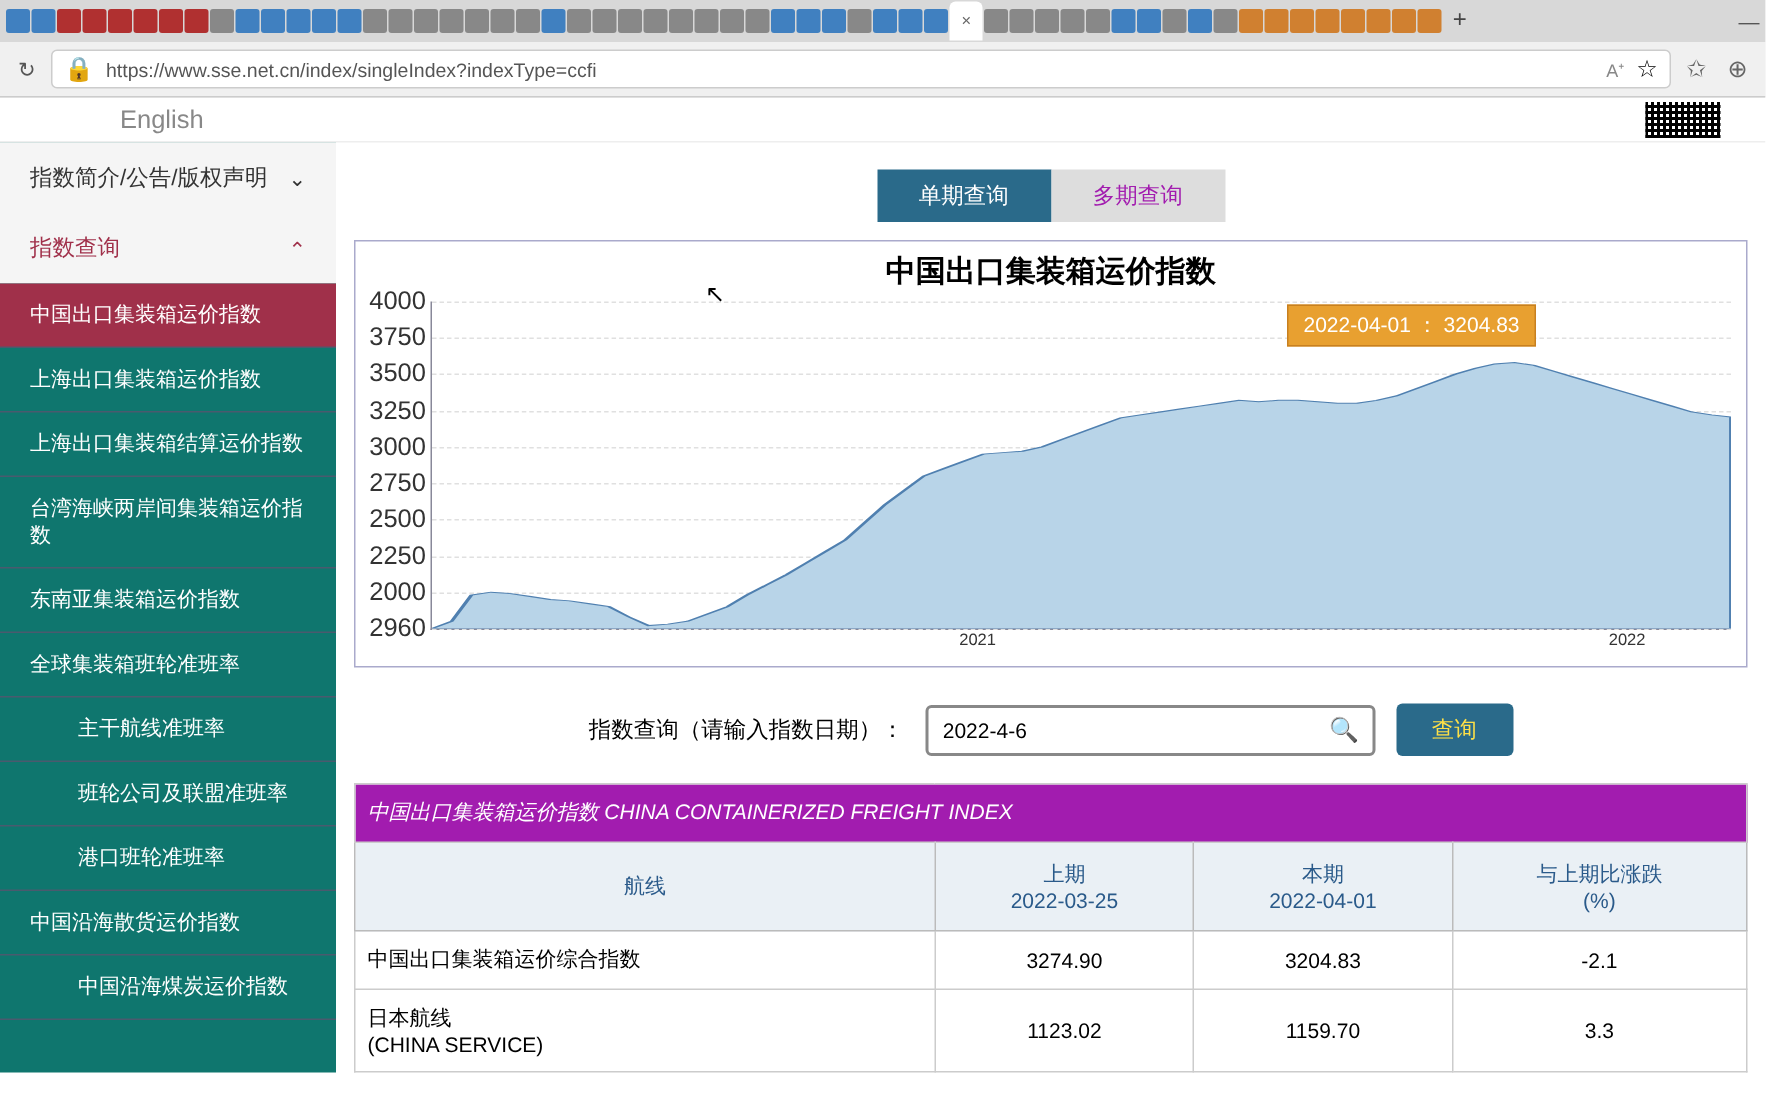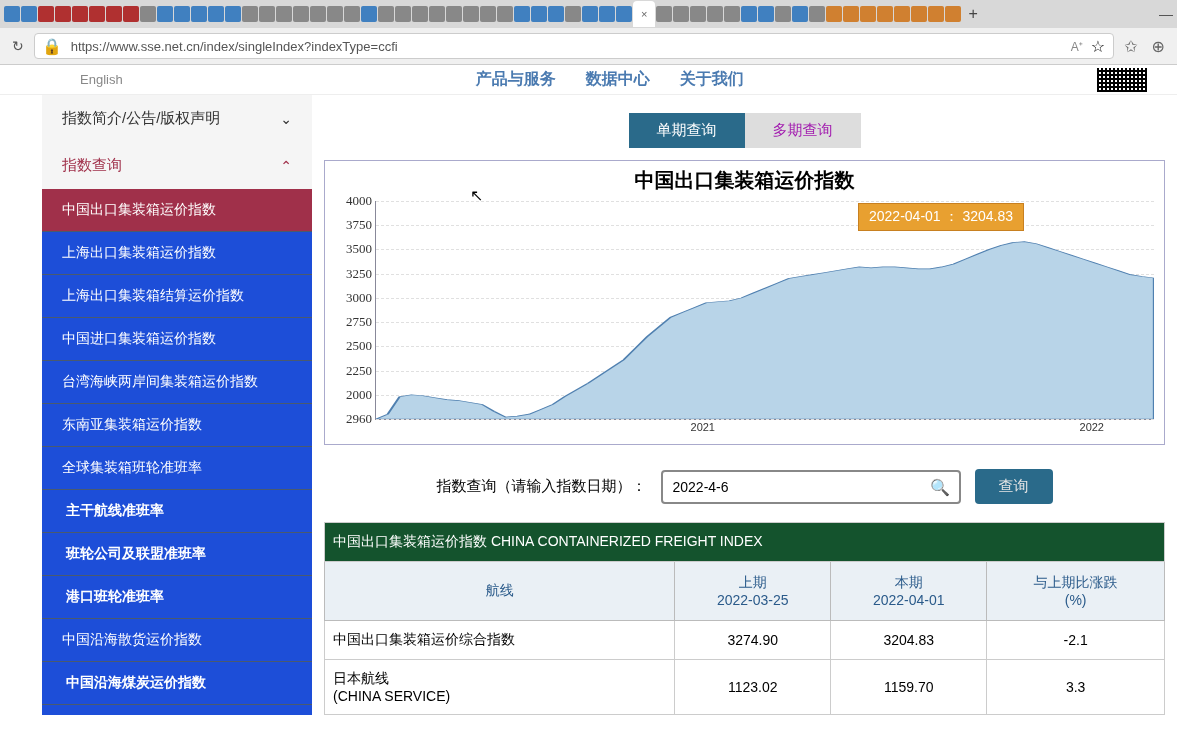--- a/index.html
+++ b/index.html
@@ -26,49 +26,49 @@
 .qr { width: 50px; height: 24px; background: repeating-linear-gradient(0deg,#000 0 2px,#fff 2px 4px), repeating-linear-gradient(90deg,#000 0 2px,#fff 2px 4px); background-blend-mode: multiply; }
 
 
 .query-tabs { display: flex; justify-content: center; margin: 18px 0 12px 0; }
 .qtab { padding: 8px 28px; font-size: 15px; cursor: pointer; }
 .qtab.active { background: #2a6a8a; color: #fff; }
 .qtab.inactive { background: #ddd; color: #a21caf; }
 
 
 .layout { display: flex; }
-.sidebar { width: 270px; background: #1d4ed8; color: #fff; font-size: 14px; margin-left: 42px; }
+.sidebar { width: 224px; background: #0f766e; color: #fff; font-size: 14px; }
 .side-head { background: #f5f5f5; color: #333; padding: 14px 20px; font-size: 15px; display: flex; justify-content: space-between; align-items: center; cursor: pointer; }
 .side-head.open { color: #a0304a; }
 .side-item { padding: 12px 20px; border-bottom: 1px solid #4a5a6e; cursor: pointer; }
 .side-item.active { background: #a0304a; }
-.side-item.sub { padding-left: 24px; font-weight: bold; }
+.side-item.sub { padding-left: 52px; }
 .chev { font-size: 14px; }
 
 .main { flex: 1; padding: 0 12px; }
 
 
 .chart-box { border: 1px solid #aac; background: #fff; position: relative; height: 285px; }
 .chart-title { text-align: center; font-size: 20px; font-weight: bold; padding: 6px 0; }
 .chart-inner { position: absolute; left: 50px; right: 10px; top: 40px; bottom: 24px; border-left: 1px solid #889; border-bottom: 1px solid #889; }
 .tooltip { position: absolute; right: 140px; top: 42px; background: #e8a030; color: #fff; padding: 4px 10px; font-size: 14px; border: 1px solid #c88020; }
-.ytick { position: absolute; right: 100%; font-size: 13px; color: #333; transform: translateY(-50%); padding-right: 4px; font-family: Liberation Serif, serif; }
+.ytick { position: absolute; right: 100%; font-size: 17px; color: #333; transform: translateY(-50%); padding-right: 4px; }
 .xtick { position: absolute; top: 100%; font-size: 11px; color: #333; transform: translateX(-50%); padding-top: 2px; }
 .grid-h { position: absolute; left: 0; right: 0; border-top: 1px dashed #e0e0e0; }
 
 
 .search-row { display: flex; align-items: center; justify-content: center; gap: 14px; margin: 24px 0 18px 0; font-size: 15px; }
 .search-input { width: 300px; height: 34px; border: 2px solid #888; border-radius: 4px; padding: 0 34px 0 10px; font-size: 14px; position: relative; }
 .search-wrap { position: relative; }
 .mag { position: absolute; right: 10px; top: 50%; transform: translateY(-50%); font-size: 16px; color: #555; }
-.search-btn { background: #2a6a8a; color: #e5e5e5; padding: 8px 24px; border: none; border-radius: 4px; font-size: 15px; cursor: pointer; }
+.search-btn { background: #2a6a8a; color: #fde047; padding: 8px 24px; border: none; border-radius: 4px; font-size: 15px; cursor: pointer; }
 
 
 .data-table { width: 100%; border-collapse: collapse; border: 1px solid #999; }
-.tbl-title { background: #14532d; color: #fff; text-align: center; padding: 10px; font-size: 14px; }
+.tbl-title { background: #a21caf; color: #fff; text-align: center; padding: 10px; font-size: 14px; font-style: italic; }
 .data-table th { background: #eaf0f5; color: #2a5a8a; padding: 12px 8px; font-size: 14px; border: 1px solid #bbb; font-weight: normal; }
 .data-table td { padding: 10px 8px; font-size: 14px; border: 1px solid #ccc; text-align: center; }
 .data-table td:first-child { text-align: left; }
 
 .cursor { position: absolute; left: 470px; top: 186px; font-size: 16px; color: #000; pointer-events: none; }
 </style>
 </head>
 <body>
 
 <div class="browser-chrome">
@@ -144,44 +144,38 @@
       <span>☆</span>
     </div>
     <div class="addr-right">
       <span>✩</span>
       <span>⊕</span>
     </div>
   </div>
 </div>
 
 <div class="page-top">
-  <span style="font-size:13px;color:#888;font-weight:normal">English</span>
-  <div class="nav-links">
-    <span>产品与服务</span>
-    <span>数据中心</span>
-    <span>关于我们</span>
-  </div>
+  <span style="font-size:17px;color:#888;font-weight:normal">English</span>
   <div class="qr"></div>
 </div>
 
 <div class="layout">
 
   <div class="sidebar">
     <div class="side-head">
       <span>指数简介/公告/版权声明</span>
       <span class="chev">⌄</span>
     </div>
     <div class="side-head open">
       <span>指数查询</span>
       <span class="chev" style="color:#a0304a">⌃</span>
     </div>
     <div class="side-item active">中国出口集装箱运价指数</div>
     <div class="side-item">上海出口集装箱运价指数</div>
     <div class="side-item">上海出口集装箱结算运价指数</div>
-    <div class="side-item">中国进口集装箱运价指数</div>
     <div class="side-item">台湾海峡两岸间集装箱运价指数</div>
     <div class="side-item">东南亚集装箱运价指数</div>
     <div class="side-item">全球集装箱班轮准班率</div>
     <div class="side-item sub">主干航线准班率</div>
     <div class="side-item sub">班轮公司及联盟准班率</div>
     <div class="side-item sub">港口班轮准班率</div>
     <div class="side-item">中国沿海散货运价指数</div>
     <div class="side-item sub">中国沿海煤炭运价指数</div>
   </div>
 

